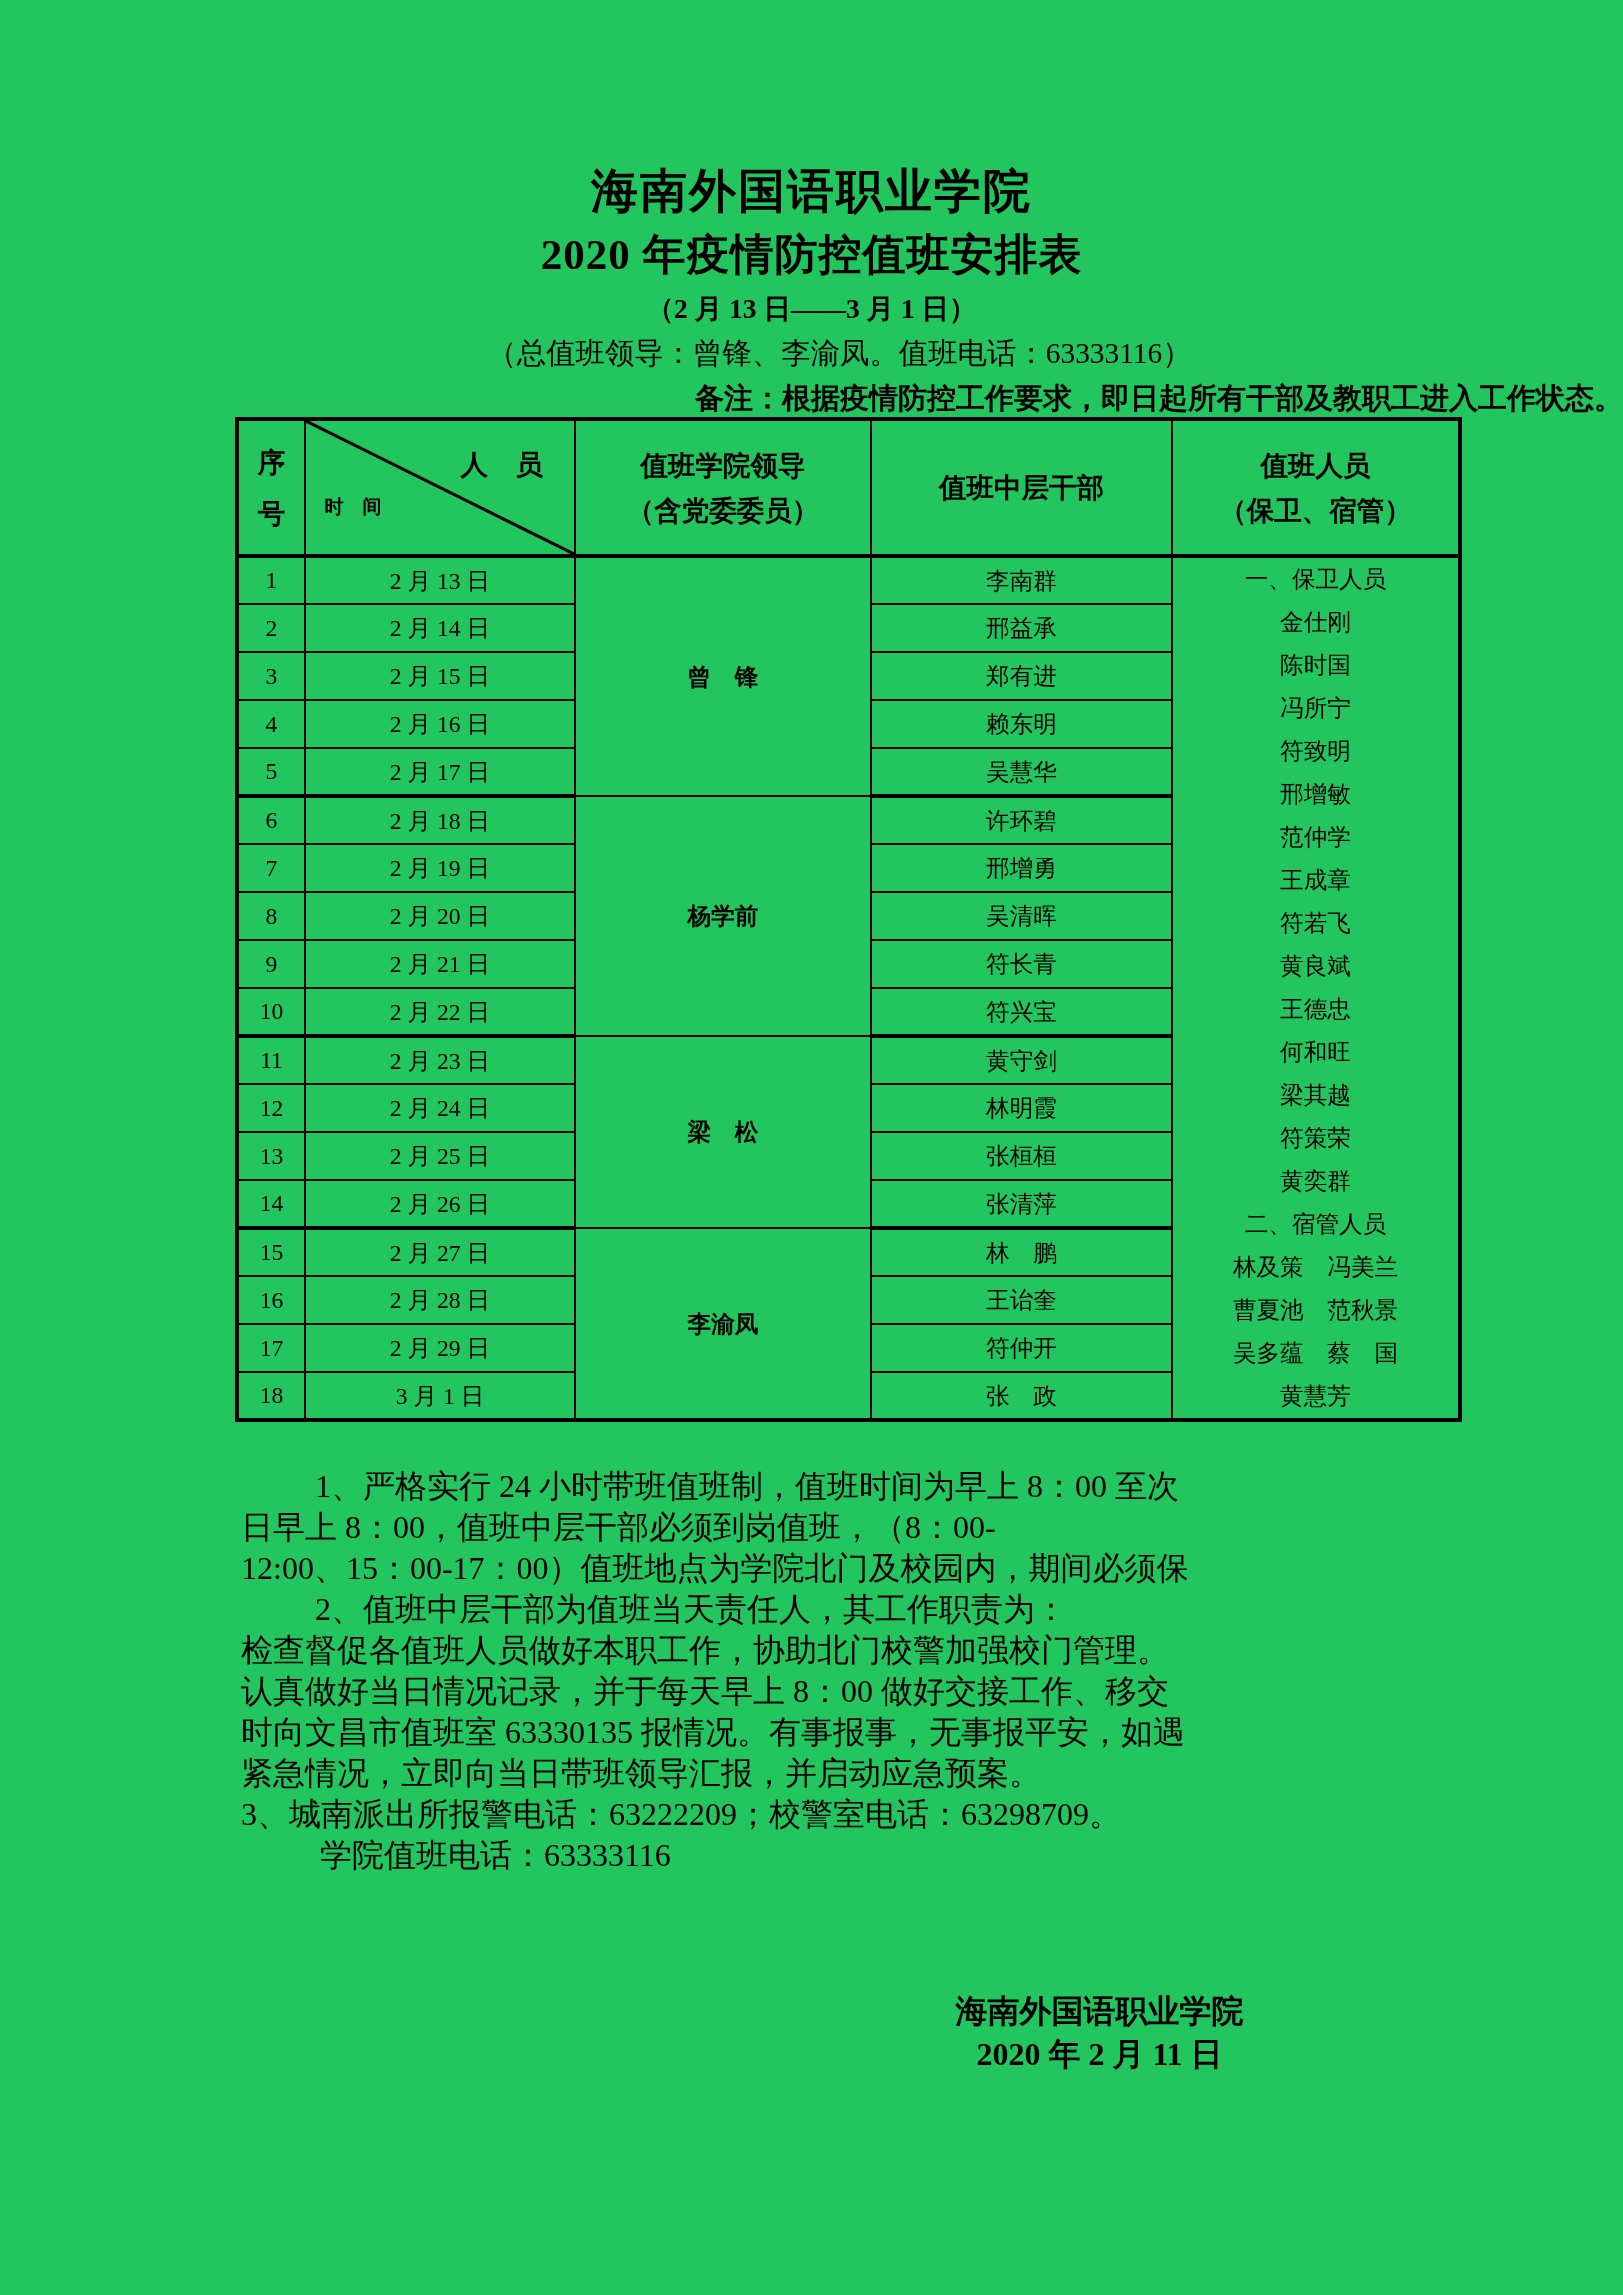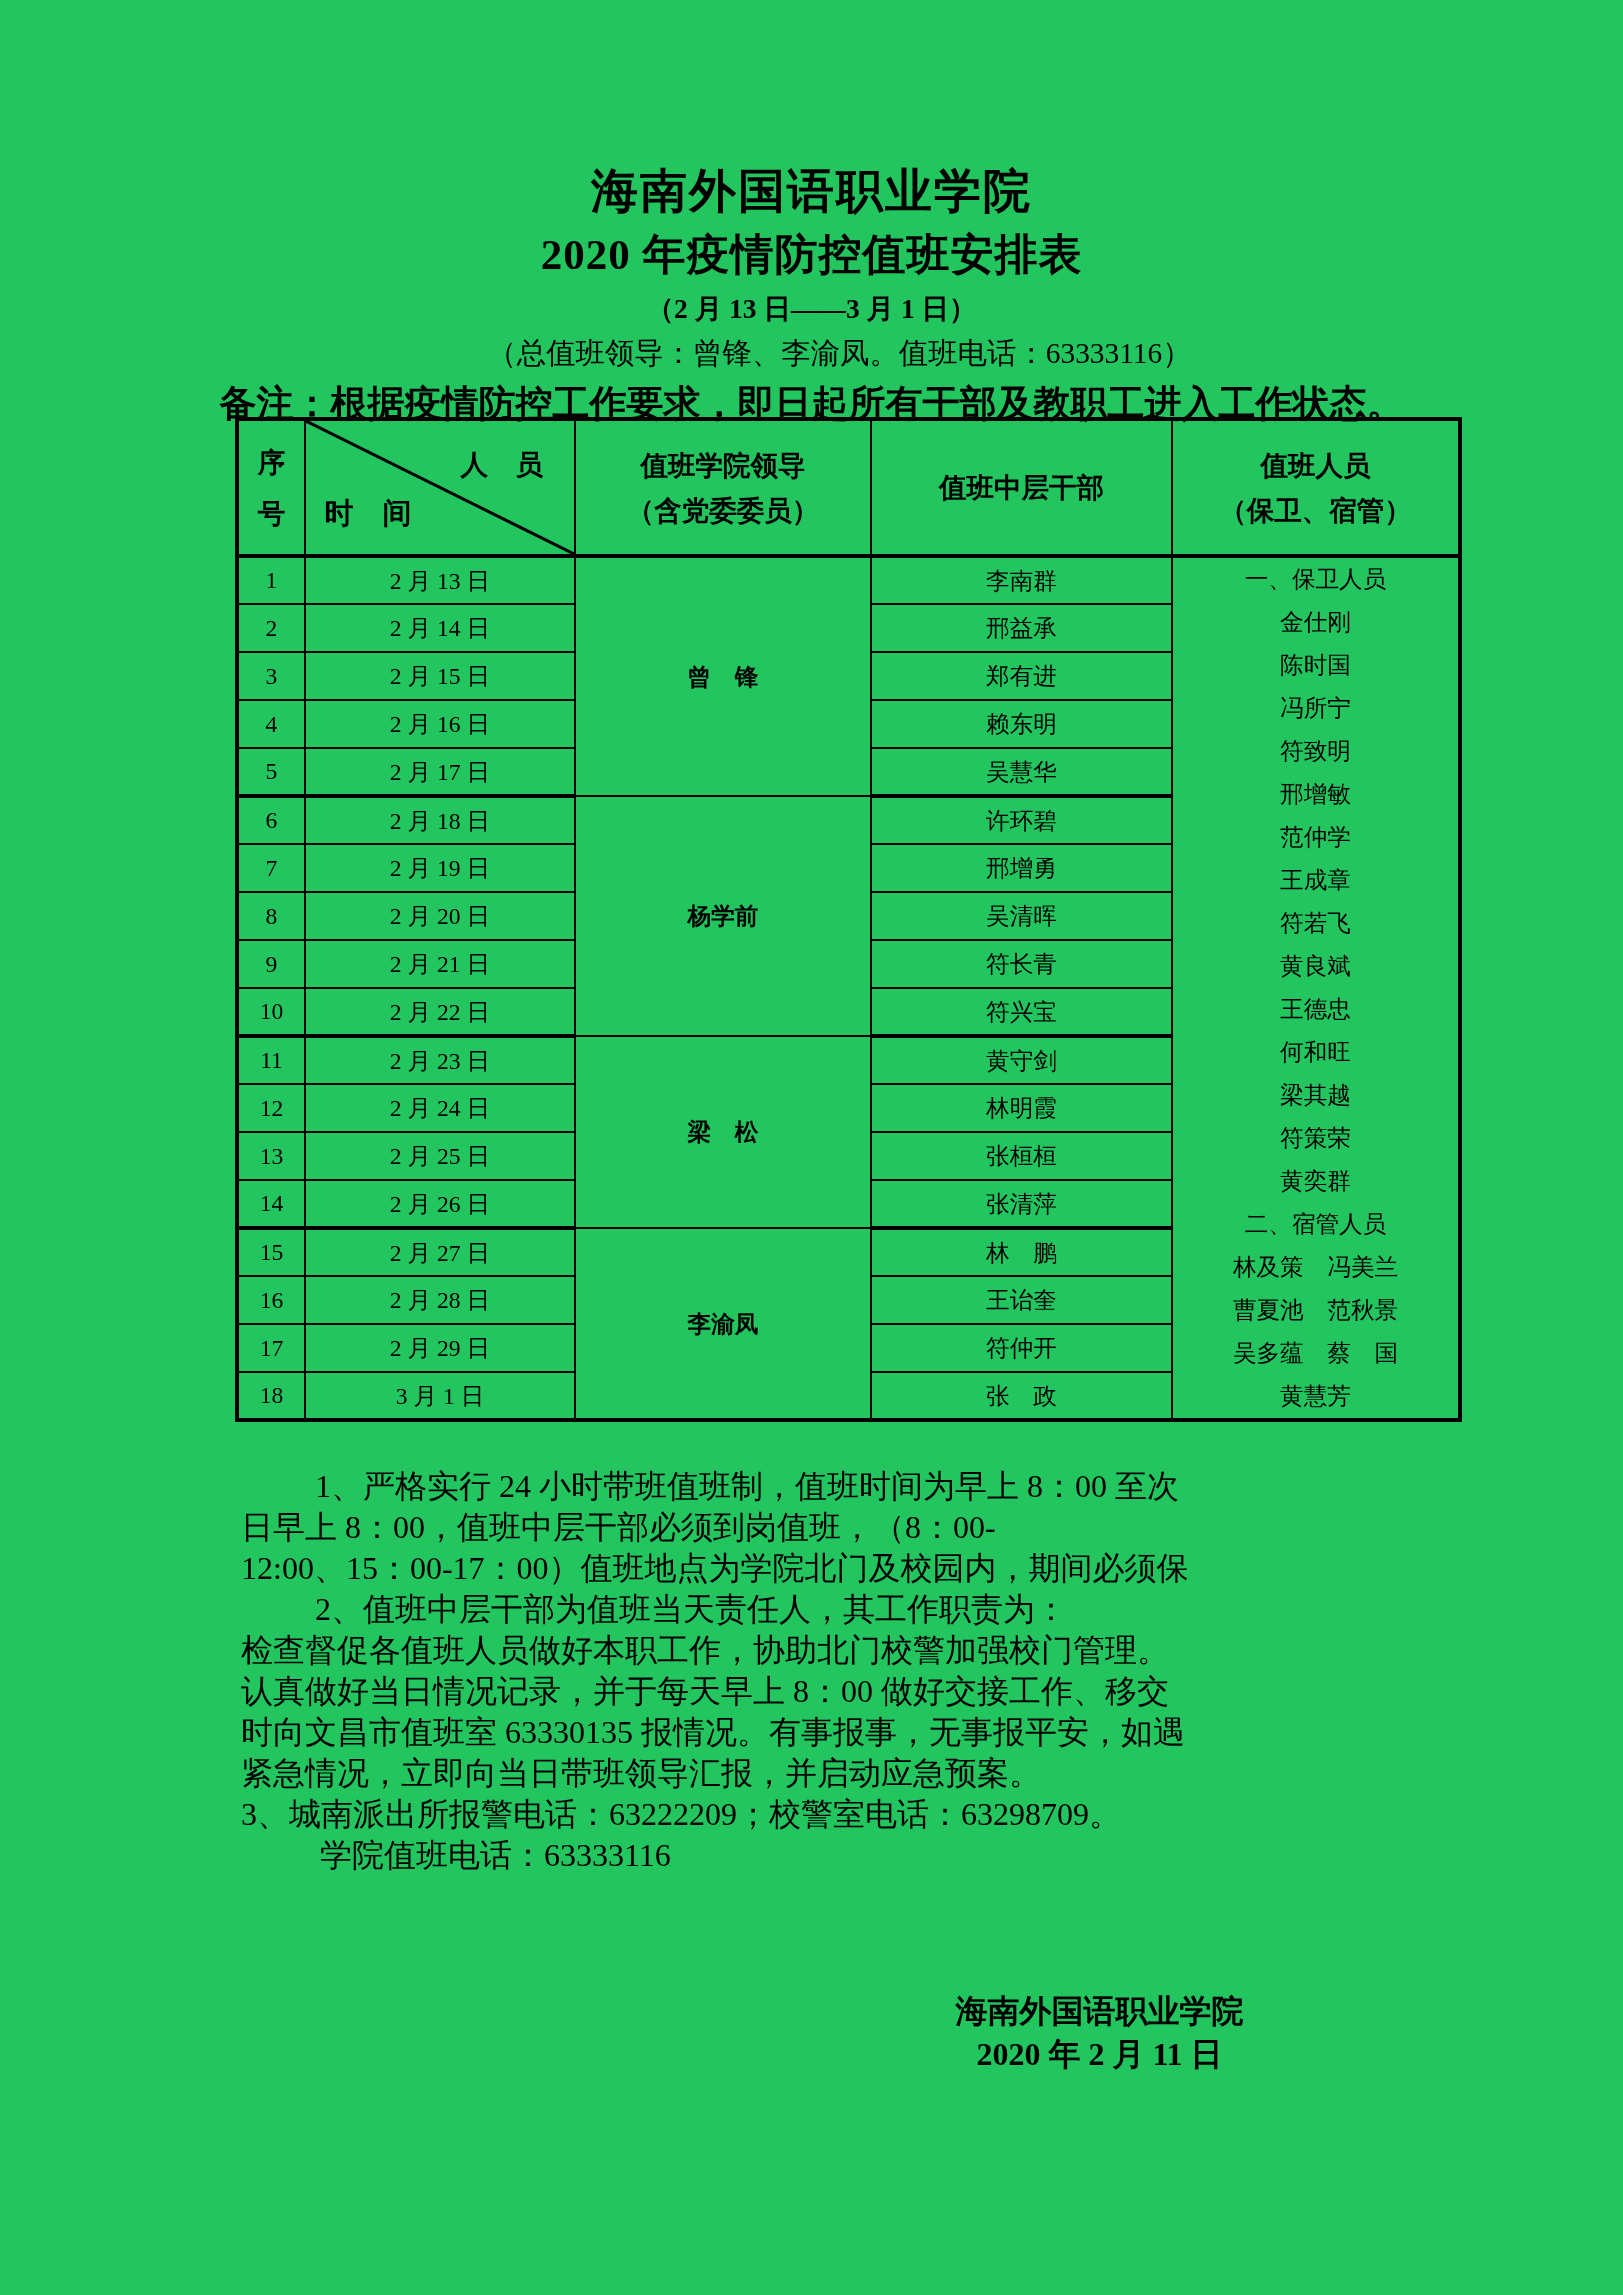--- a/index.html
+++ b/index.html
@@ -4,21 +4,21 @@
 <style>
   html,body{margin:0;padding:0;}
   body{background:#ffffff;}
   #page{position:relative;width:1623px;height:2295px;background:#22c55e;color:#000;
         font-family:"Liberation Serif","DejaVu Serif",serif;overflow:hidden;}
   .centerline{position:absolute;left:0;width:100%;text-align:center;white-space:nowrap;}
   .title{top:160px;font-size:47px;font-weight:bold;letter-spacing:2px;}
   .subtitle{top:226px;font-size:43px;font-weight:bold;letter-spacing:1px;}
   .daterange{top:291px;font-size:27.5px;font-weight:bold;}
   .chiefline{top:334px;font-size:29.4px;font-weight:normal;margin-left:28px;}
-  .remark{top:379px;font-size:37px;font-weight:bold;}
+  .remark{top:379px;font-size:29px;font-weight:bold;text-align:right;}
 
   table.duty{position:absolute;left:235px;top:417px;width:1224px;
              border-collapse:collapse;table-layout:fixed;border:4.9px solid #000;}
   table.duty th,table.duty td{border:2px solid #000;text-align:center;vertical-align:middle;
              padding:0;overflow:hidden;}
   table.duty thead tr{height:137px;}
   table.duty thead th{border-bottom:4.4px solid #000;font-size:27.5px;font-weight:bold;}
   .hdr-two-line{line-height:45px;}
   .no-header div{line-height:51px;}
   table.duty tbody tr{height:48px;}
@@ -27,21 +27,21 @@
   td.date-cell{font-size:23.6px;}
   td.leader-cell{font-size:24.5px;font-weight:bold;}
   td[rowspan="5"],td[rowspan="4"]{border-bottom:4.4px solid #000;}
   tr.group-end td{border-bottom:4.4px solid #000;}
   td.staff-cell{vertical-align:middle;}
   .staff-list{white-space:pre-line;font-size:23.6px;line-height:43px;border-radius:26px;}
 
   th.diag{position:relative;}
   th.diag svg{position:absolute;left:0;top:0;width:100%;height:100%;}
   .diag-top{position:absolute;top:26px;right:31px;font-size:27.5px;}
-  .diag-bottom{position:absolute;top:73px;left:18.6px;font-size:29px;}
+  .diag-bottom{position:absolute;top:73px;left:18.6px;font-size:19px;}
 
   .notes{position:absolute;left:241px;top:1466px;width:1256px;
          font-size:32px;line-height:41px;white-space:nowrap;}
   .note-line{height:41px;}
   .indent{padding-left:74px;}
   .indent2{padding-left:79px;}
 
   .sig{position:absolute;left:805px;top:1990px;width:589px;text-align:center;
        font-size:32px;font-weight:bold;line-height:43px;white-space:nowrap;}
 </style>

